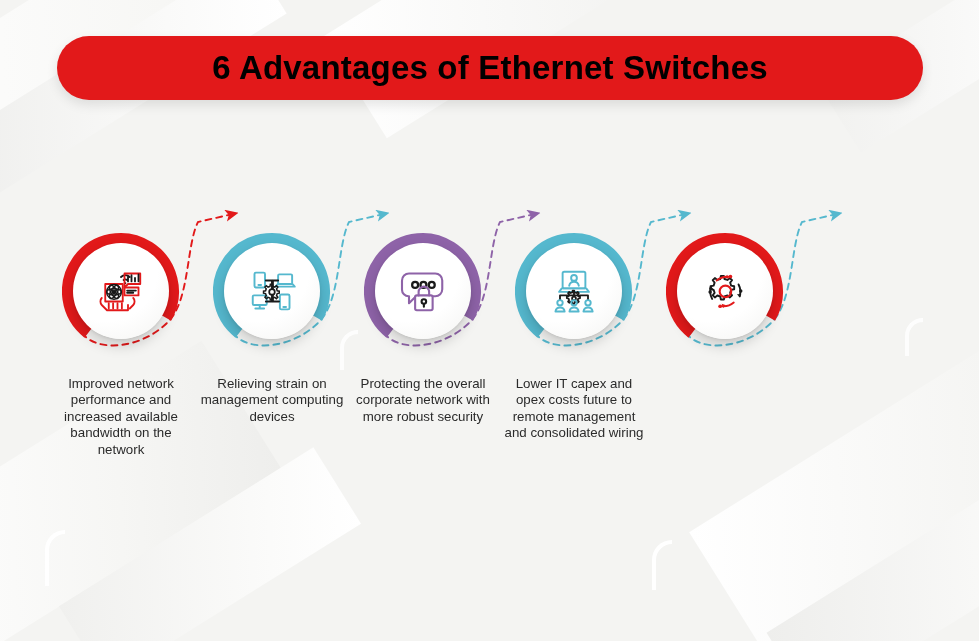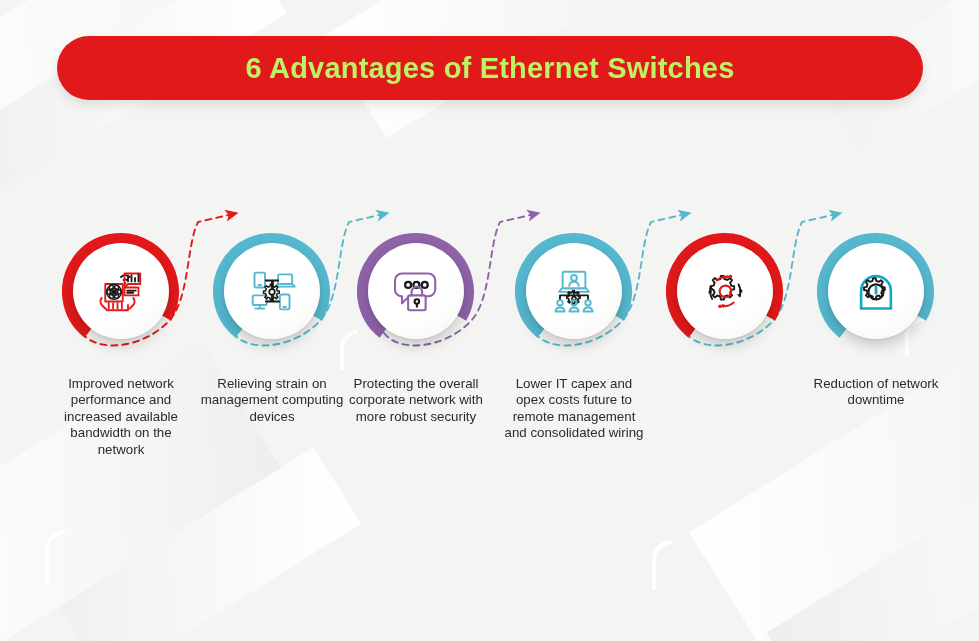--- a/index.html
+++ b/index.html
@@ -106,22 +106,22 @@
     width: 866px;
     height: 64px;
     background: #e2191a;
     border-radius: 32px;
     display: flex;
     align-items: center;
     justify-content: center;
     box-shadow: 0 5px 12px rgba(0,0,0,0.10);
   }
   #title-text {
-    color: #bef264;
-    font-size: 29px;
+    color: #000000;
+    font-size: 33px;
     font-weight: bold;
     letter-spacing: 0.2px;
     font-family: "Liberation Sans", sans-serif;
     white-space: nowrap;
   }
 
   
   #connectors {
     position: absolute;
     left: 0; top: 0;
@@ -291,21 +291,21 @@
             <g stroke="#1a1a1a" stroke-width="2" fill="none">
               <path d="M32 24.8 l2.6 .9 2.2 -1.7 1.9 1.9 -1.7 2.2 .9 2.6 2.7 .5 v2.7 l-2.7 .5 -.9 2.6 1.7 2.2 -1.9 1.9 -2.2 -1.7 -2.6 .9 -.5 2.7 h-2.7 l-.5 -2.7 -2.6 -.9 -2.2 1.7 -1.9 -1.9 1.7 -2.2 -.9 -2.6 -2.7 -.5 v-2.7 l2.7 -.5 .9 -2.6 -1.7 -2.2 1.9 -1.9 2.2 1.7 2.6 -.9 .5 -2.7 h2.7 z" transform="translate(1.5 1.5) scale(0.86) translate(4.5 4.5)" stroke="#1a1a1a"></path>
               <circle cx="32" cy="33" r="3.2" fill="#ffffff"></circle>
             </g>
           </svg>
         </div>
       </div>
       <div class="caption">Relieving strain on management computing devices</div>
     </div>
 
-    <div class="step" style="left:340px;">
+    <div class="step" style="left:347px;">
       <div class="circle-wrap">
         <svg class="ring-svg" viewBox="0 0 118 118">
           <path d="M 26.5,100.5 A 52 52 0 1 1 103.5,85.5" fill="none" stroke="#8e63a8" stroke-width="13" stroke-linecap="butt"></path>
         </svg>
         <div class="disc">
           <svg class="icon-svg" viewBox="0 0 64 64">
             <g fill="none" stroke="#8e63a8" stroke-width="2.4" stroke-linejoin="round" stroke-linecap="round">
               <path d="M18 12 h28 a8 8 0 0 1 8 8 v10 a8 8 0 0 1 -8 8 h-22 l-8 8 v-8 h-0.5 a7.5 7.5 0 0 1 -7.5 -7.5 v-10.5 a8 8 0 0 1 8 -8 z"></path>
             </g>
             <g fill="none" stroke="#1a1a1a" stroke-width="2.6">
@@ -387,33 +387,15 @@
             <path d="M30 51.4 l-1.9 -4.7 4.5 1.4 z" fill="#e2191a"></path>
             <circle cx="38.2" cy="15.4" r="2.1" fill="#e2191a"></circle>
             <circle cx="26.4" cy="49.4" r="2.1" fill="#e2191a"></circle>
             <circle cx="15" cy="33" r="2" fill="#1a1a1a"></circle>
             <circle cx="50" cy="32" r="2" fill="#1a1a1a"></circle>
           </svg>
         </div>
       </div>
     </div>
 
-    <div class="step" style="left:800px;">
-      <div class="circle-wrap">
-        <svg class="ring-svg" viewBox="0 0 118 118">
-          <path d="M 26.5,100.5 A 52 52 0 1 1 103.5,85.5" fill="none" stroke="#55b8ce" stroke-width="13" stroke-linecap="butt"></path>
-        </svg>
-        <div class="disc">
-          <svg class="icon-svg" viewBox="0 0 64 64">
-            <path d="M15 52 v-20 a17 17 0 0 1 34 0 v20 z" fill="none" stroke="#17a8bd" stroke-width="3"></path>
-            <g fill="none" stroke="#1a1a1a" stroke-width="2.4" stroke-linejoin="round">
-              <path d="M32 18.5 l3.3 1.1 2.8 -2.1 2.4 2.4 -2.1 2.8 1.1 3.3 3.4 .6 v3.4 l-3.4 .6 -1.1 3.3 2.1 2.8 -2.4 2.4 -2.8 -2.1 -3.3 1.1 -.6 3.4 h-3.4 l-.6 -3.4 -3.3 -1.1 -2.8 2.1 -2.4 -2.4 2.1 -2.8 -1.1 -3.3 -3.4 -.6 v-3.4 l3.4 -.6 1.1 -3.3 -2.1 -2.8 2.4 -2.4 2.8 2.1 3.3 -1.1 .6 -3.4 h3.4 z" transform="translate(2.2 2.6) scale(0.9) translate(1.4 1.4)"></path>
-              <circle cx="32" cy="33" r="8.6"></circle>
-            </g>
-            <path d="M32 27.5 v7" stroke="#17a8bd" stroke-width="3.2" stroke-linecap="round"></path>
-          </svg>
-        </div>
-      </div>
-      <div class="caption">Reduction of network downtime</div>
-    </div>
 
   </div>
 </div>
 
 </body></html>

